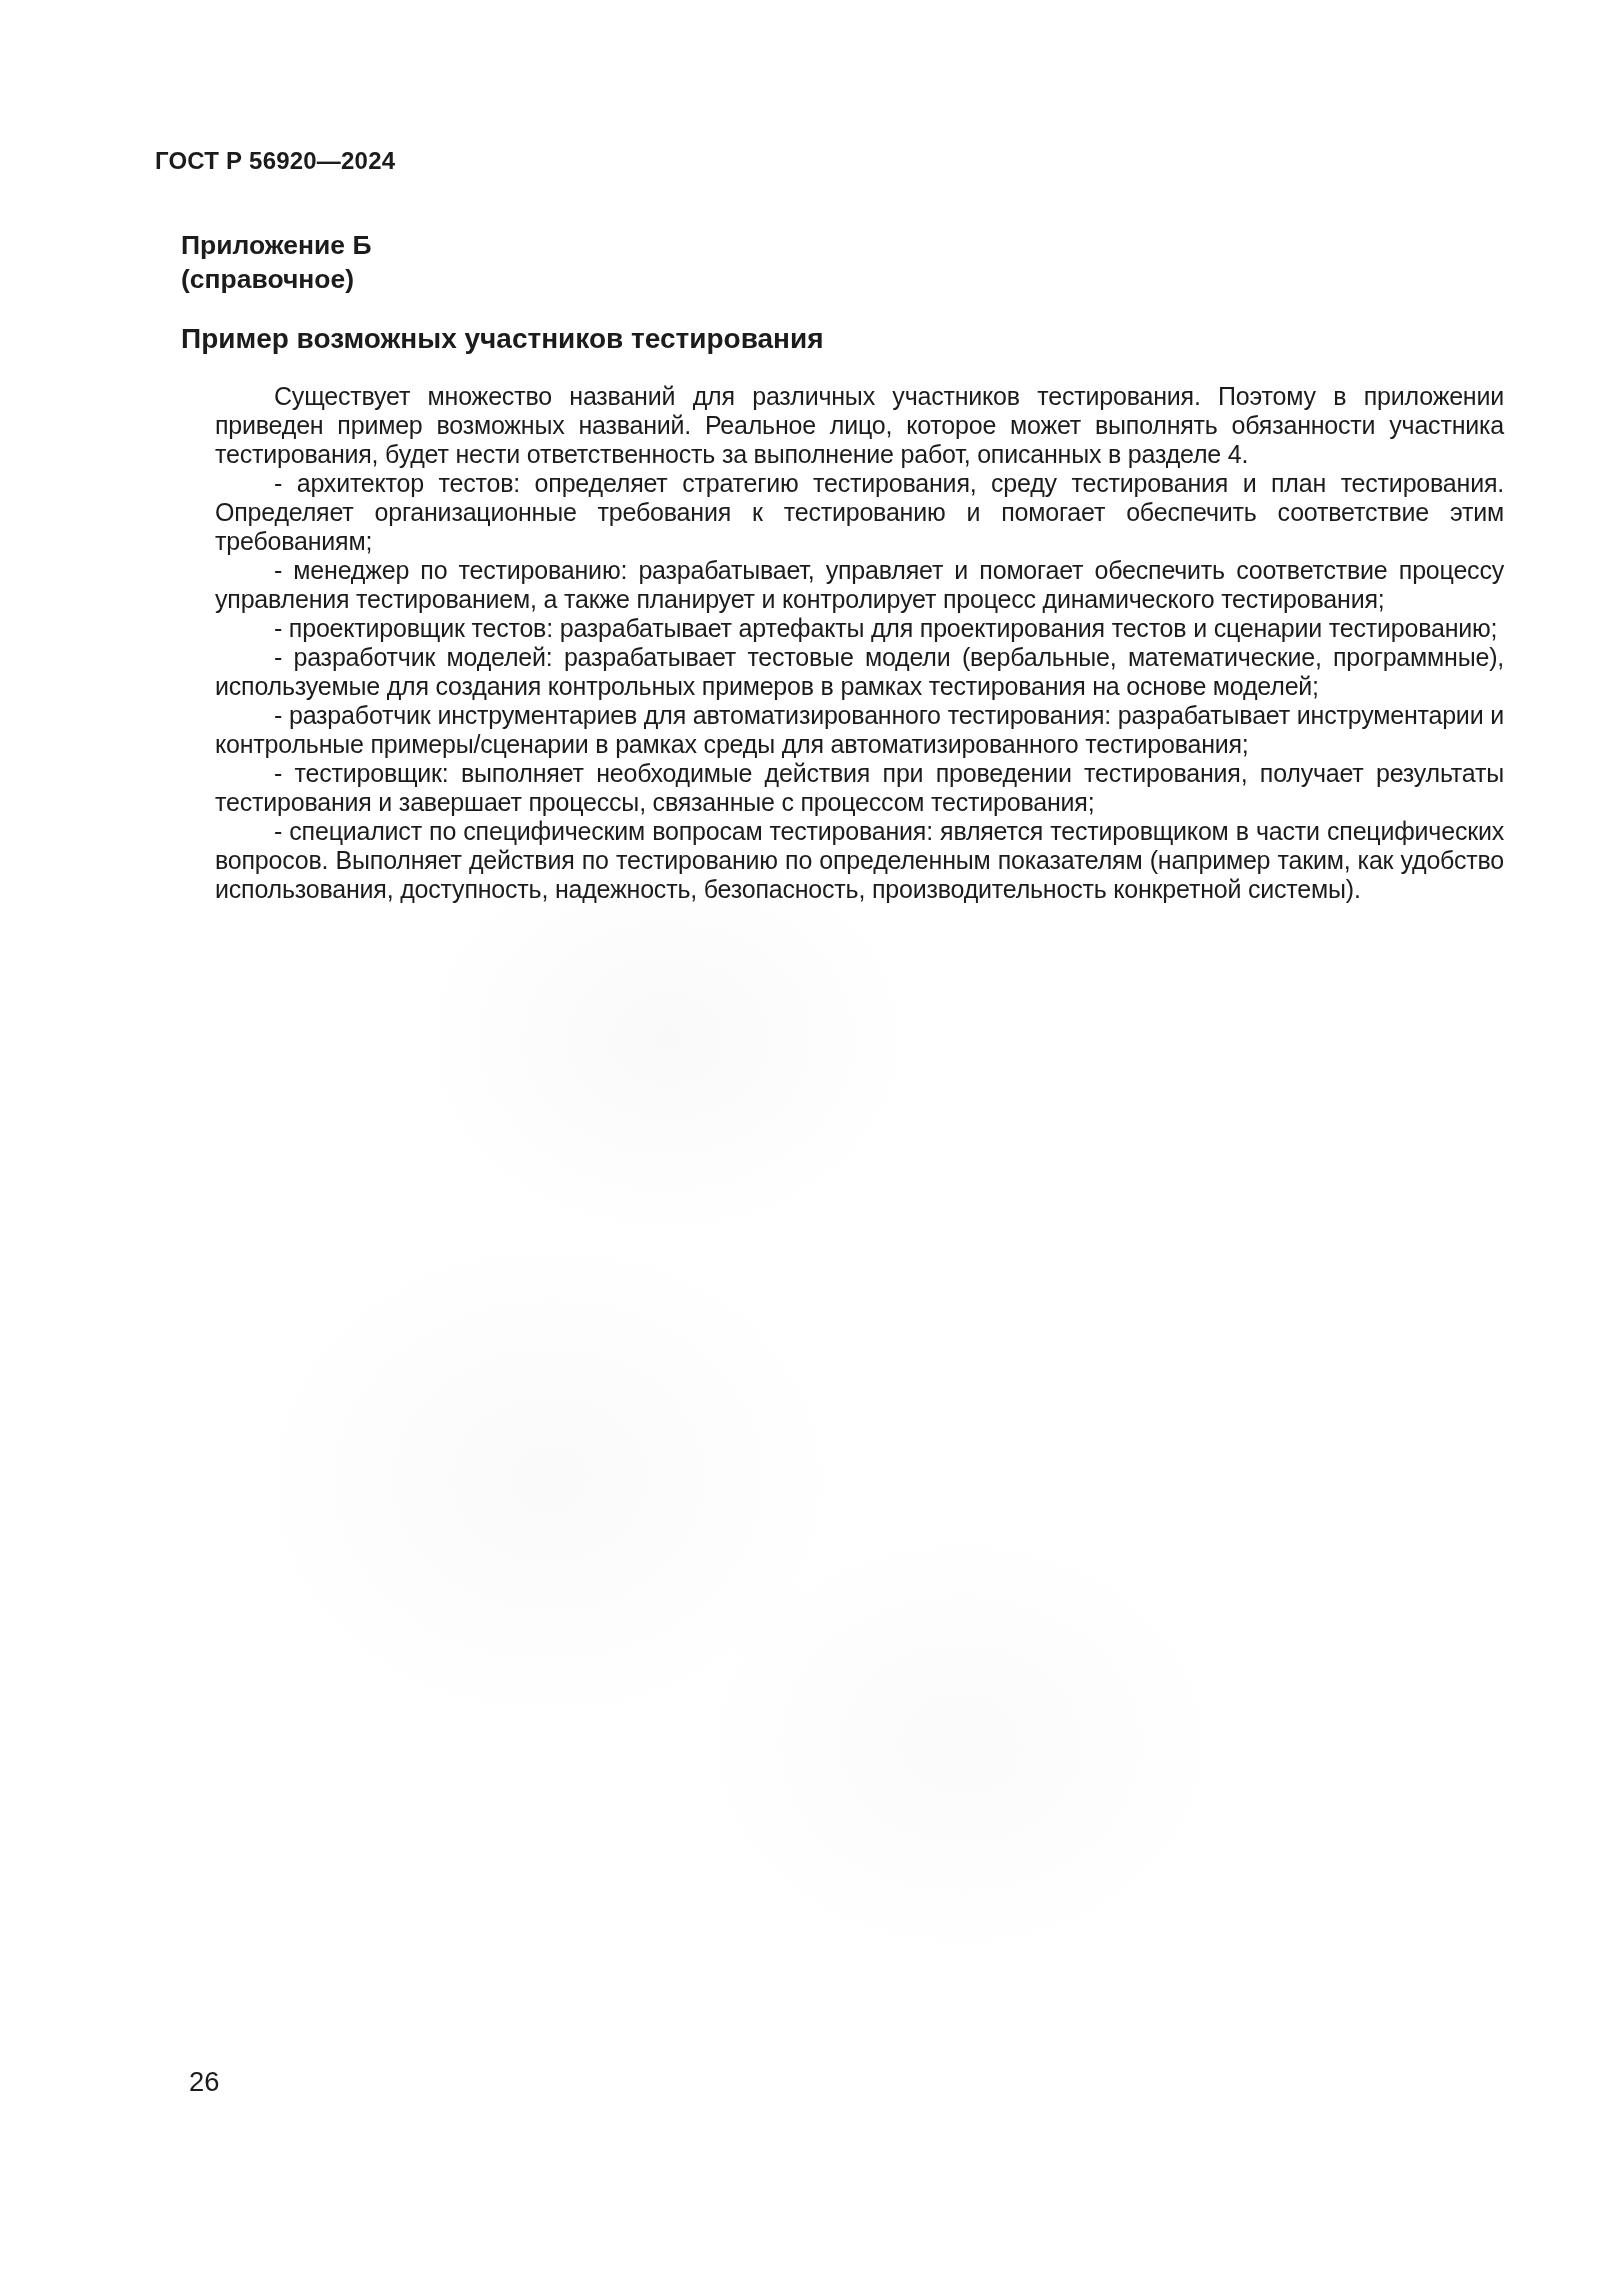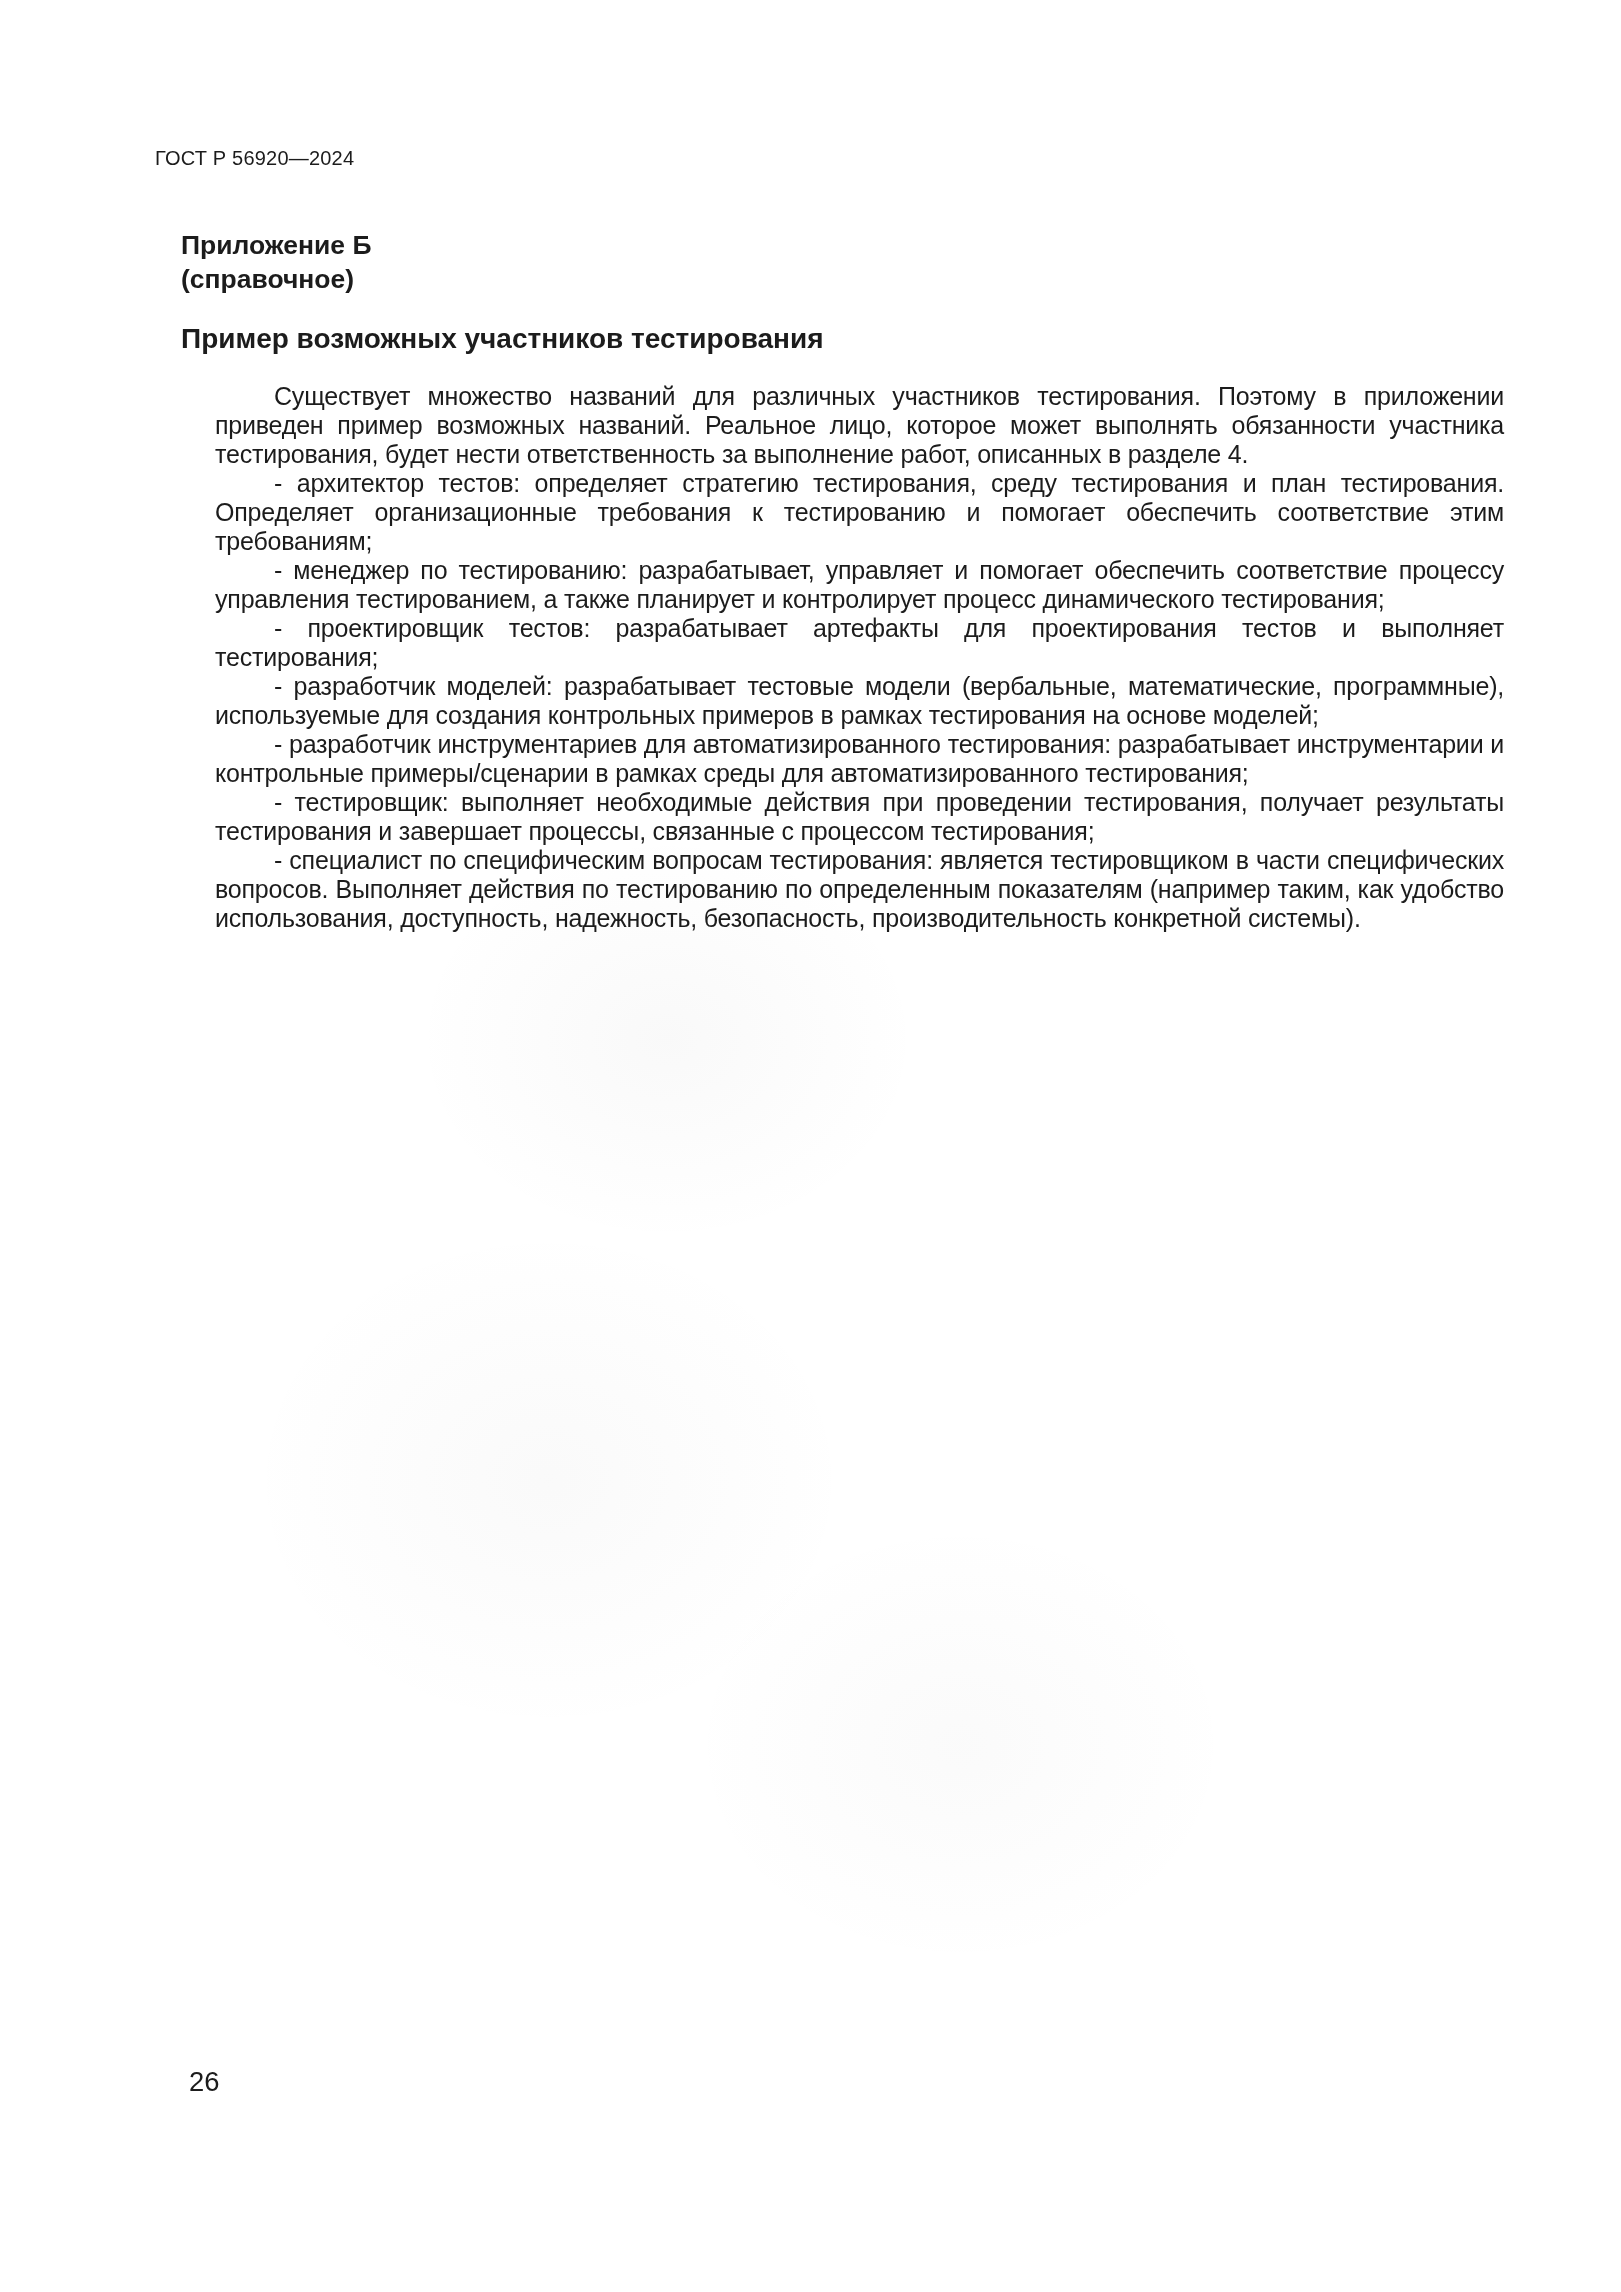--- a/index.html
+++ b/index.html
@@ -15,22 +15,22 @@
     margin: 0 auto;
     background: #ffffff;
     font-family: "Liberation Sans", "DejaVu Sans", sans-serif;
     color: #1c1c1c;
     overflow: hidden;
   }
   .doc-header {
     position: absolute;
     top: 147px;
     left: 155px;
-    font-size: 20px;
-    font-weight: 400;
+    font-size: 24px;
+    font-weight: 700;
     letter-spacing: 0.2px;
     white-space: nowrap;
   }
   .column {
     position: absolute;
     top: 228px;
     left: 181px;
     width: 1323px;
   }
   .appendix-head {
@@ -101,21 +101,21 @@
       <div>Приложение Б</div>
       <div>(справочное)</div>
     </div>
 
     <div class="doc-title">Пример возможных участников тестирования</div>
 
     <div class="body-text">
       <p>Существует множество названий для различных участников тестирования. Поэтому в приложении приведен пример возможных названий. Реальное лицо, которое может выполнять обязанности участника тестирования, будет нести ответственность за выполнение работ, описанных в разделе 4.</p>
       <p>- архитектор тестов: определяет стратегию тестирования, среду тестирования и план тестирования. Определяет организационные требования к тестированию и помогает обеспечить соответствие этим требованиям;</p>
       <p>- менеджер по тестированию: разрабатывает, управляет и помогает обеспечить соответствие процессу управления тестированием, а также планирует и контролирует процесс динамического тестирования;</p>
-      <p>- проектировщик тестов: разрабатывает артефакты для проектирования тестов и выполняет тестирования;</p>
+      <p>- проектировщик тестов: разрабатывает артефакты для проектирования тестов и сценарии тестированию;</p>
       <p>- разработчик моделей: разрабатывает тестовые модели (вербальные, математические, программные), используемые для создания контрольных примеров в рамках тестирования на основе моделей;</p>
       <p>- разработчик инструментариев для автоматизированного тестирования: разрабатывает инструментарии и контрольные примеры/сценарии в рамках среды для автоматизированного тестирования;</p>
       <p>- тестировщик: выполняет необходимые действия при проведении тестирования, получает результаты тестирования и завершает процессы, связанные с процессом тестирования;</p>
       <p>- специалист по специфическим вопросам тестирования: является тестировщиком в части специфических вопросов. Выполняет действия по тестированию по определенным показателям (например таким, как удобство использования, доступность, надежность, безопасность, производительность конкретной системы).</p>
     </div>
 
   </div>
 
   <div class="page-number">26</div>
 

